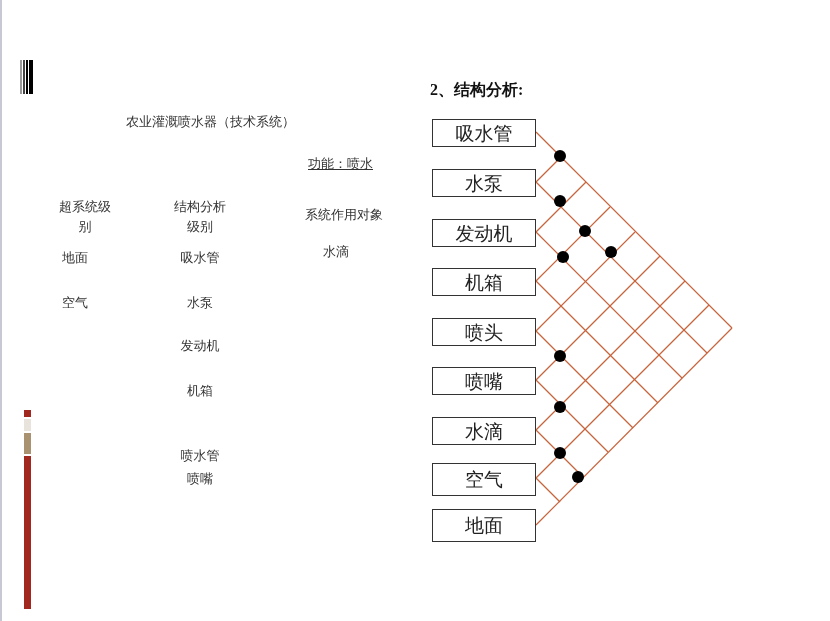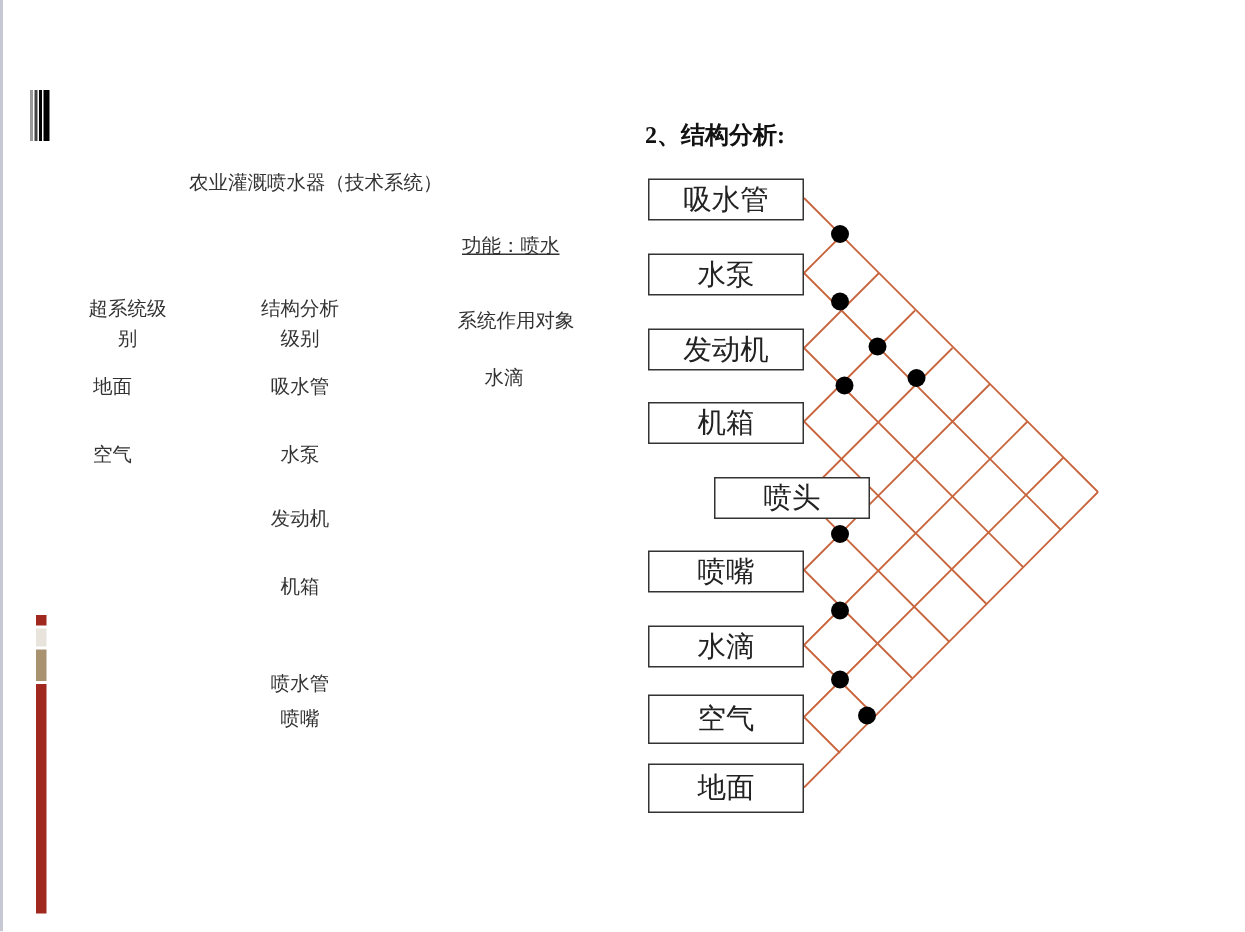--- a/index.html
+++ b/index.html
@@ -103,17 +103,17 @@
     <circle cx="560" cy="407" r="6"></circle>
     <circle cx="560" cy="453" r="6"></circle>
     <circle cx="578" cy="477" r="6"></circle>
   </g>
 </svg>
 
 <div class="node-box" style="top:119px;">吸水管</div>
 <div class="node-box" style="top:169px;">水泵</div>
 <div class="node-box" style="top:219px;">发动机</div>
 <div class="node-box" style="top:268px;">机箱</div>
-<div class="node-box" style="top:318px;margin-left:44px;">喷头</div>
+<div class="node-box" style="top:318px;">喷头</div>
 <div class="node-box" style="top:367px;">喷嘴</div>
 <div class="node-box" style="top:417px;">水滴</div>
 <div class="node-box" style="top:463px;height:31px;line-height:31px;">空气</div>
 <div class="node-box" style="top:509px;height:31px;line-height:31px;">地面</div>
 
 </body></html>

